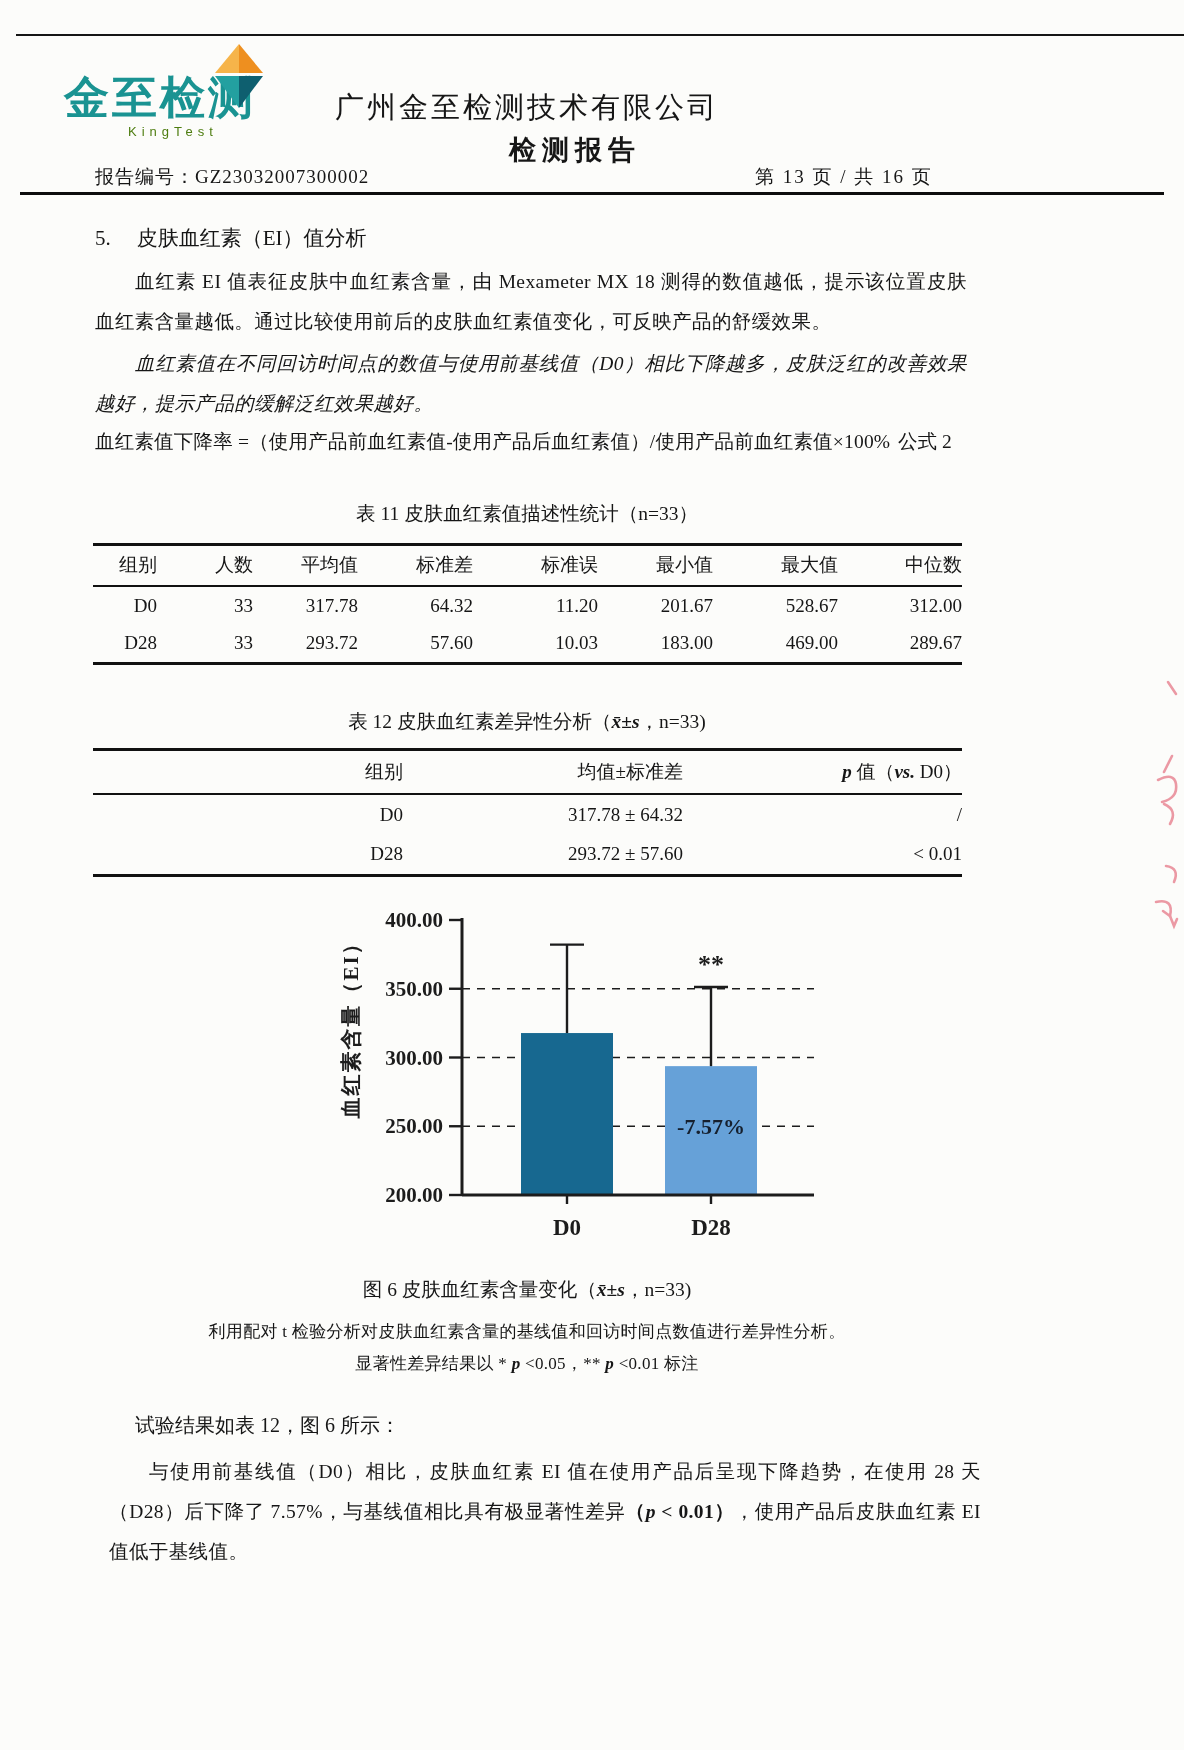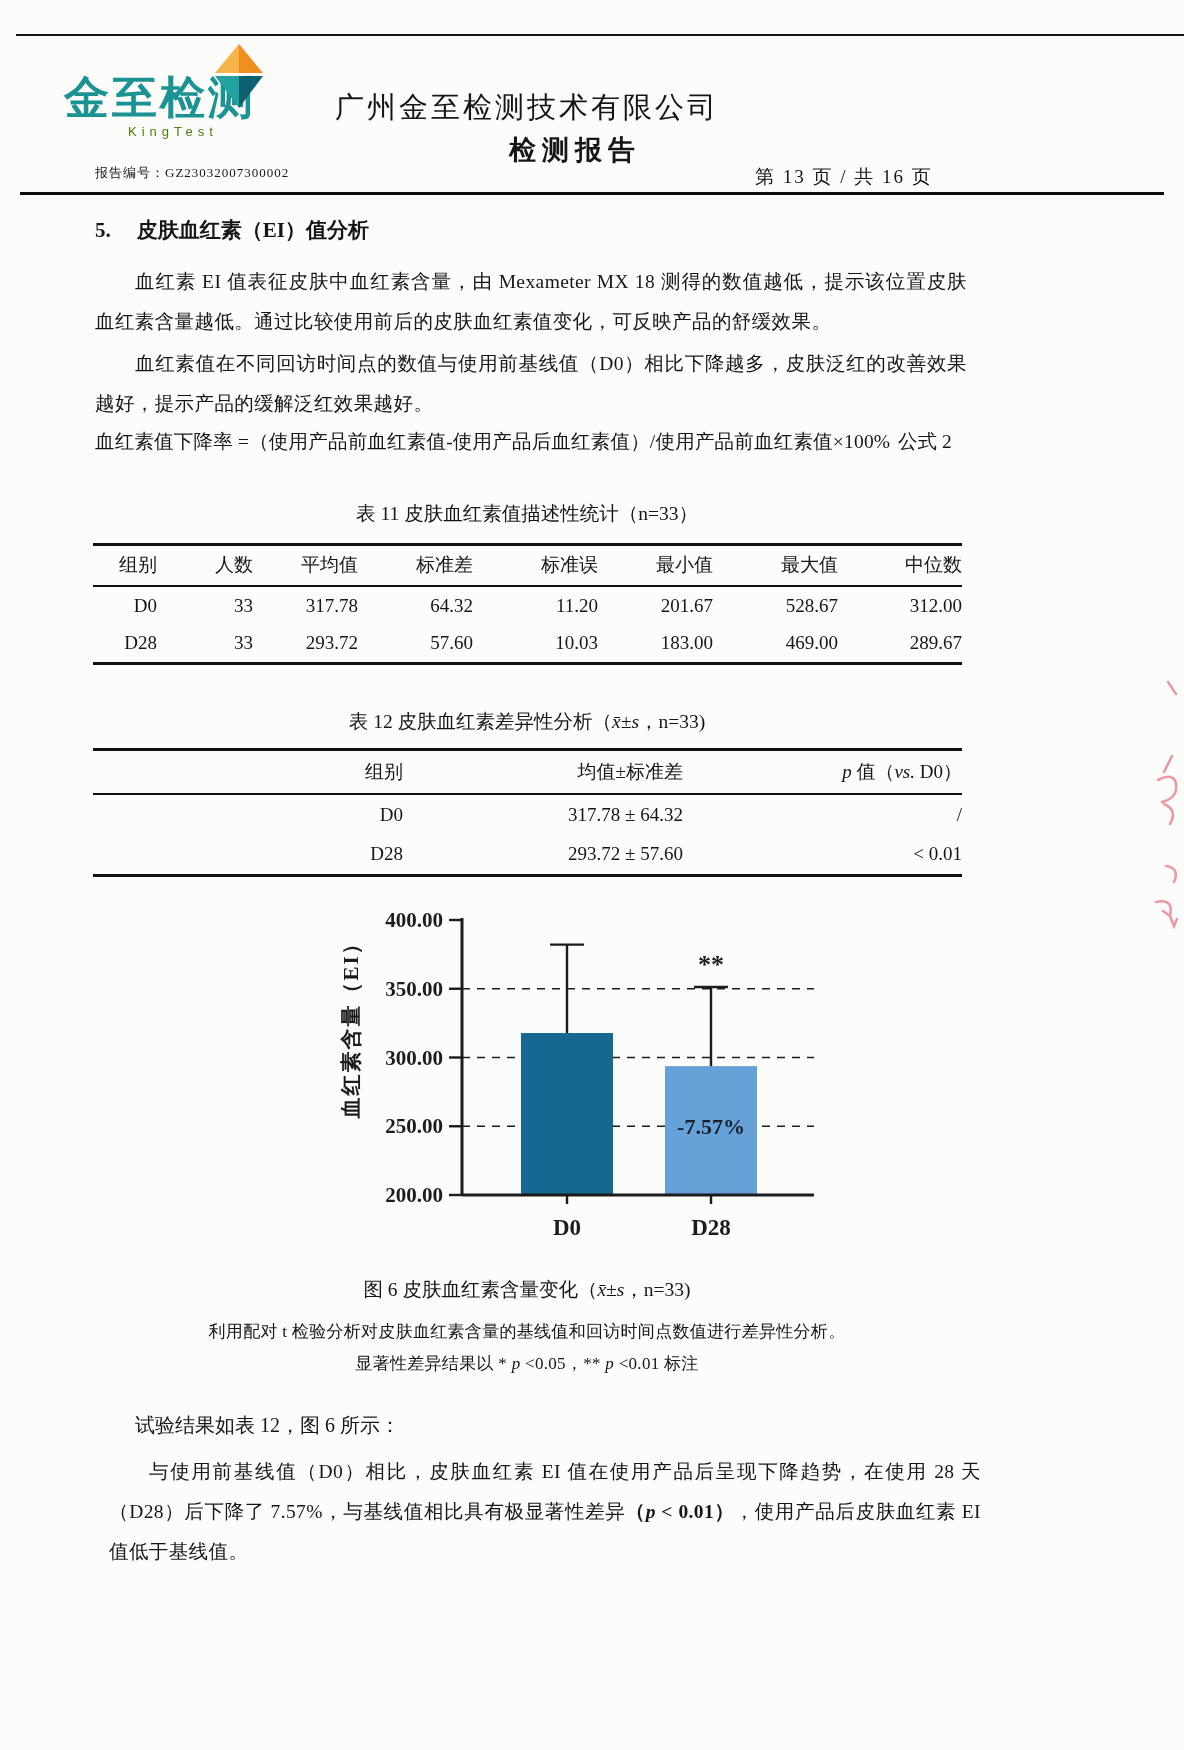--- a/index.html
+++ b/index.html
@@ -30,39 +30,39 @@
   .gem{left:212px;top:42px;}
 
   .company{
     left:527px;top:88px;transform:translateX(-50%);
     font-size:29px;font-weight:normal;letter-spacing:3px;white-space:nowrap;
   }
   .report-title{
     left:527px;top:132px;transform:translateX(-50%);
     font-size:27px;font-weight:bold;letter-spacing:6px;white-space:nowrap;margin-left:48px;
   }
-  .meta-left{left:95px;top:164px;font-size:13px;letter-spacing:1px;}
+  .meta-left{left:95px;top:164px;font-size:19px;letter-spacing:1px;}
   .meta-right{left:755px;top:164px;font-size:19px;letter-spacing:2px;}
 
-  .section-heading{left:95px;top:216px;font-size:21px;font-weight:bold;}
+  .section-heading{left:95px;top:224px;font-size:21px;font-weight:normal;}
   .section-heading .num{margin-right:26px;}
 
   .body-par{
     left:95px;width:872px;font-size:19.5px;line-height:40px;
     text-align:justify;text-indent:40px;letter-spacing:.4px;
   }
   .p1{top:262px;}
-  .p2{top:344px;}
+  .p2{top:344px;font-style:italic;}
   .formula{left:95px;top:428px;font-size:19.5px;letter-spacing:.2px;white-space:nowrap;}
   .formula-label{left:898px;top:428px;font-size:19.5px;text-align:right;}
 
   .tbl-title{transform:translateX(-50%);left:527px;font-size:19.5px;white-space:nowrap;}
   .t11-title{top:500px;}
   .t12-title{top:708px;}
-  .math-it{font-style:italic;}
+  .math-it{font-style:italic;font-weight:bold;}
 
   table.rpt{
     position:absolute;left:93px;width:869px;
     border-collapse:collapse;table-layout:fixed;
     font-size:19px;
     border-top:3px solid #111;border-bottom:3px solid #111;
   }
   table.rpt th,table.rpt td{
     text-align:right;vertical-align:middle;font-weight:normal;padding:0;margin-top:20px;
   }

